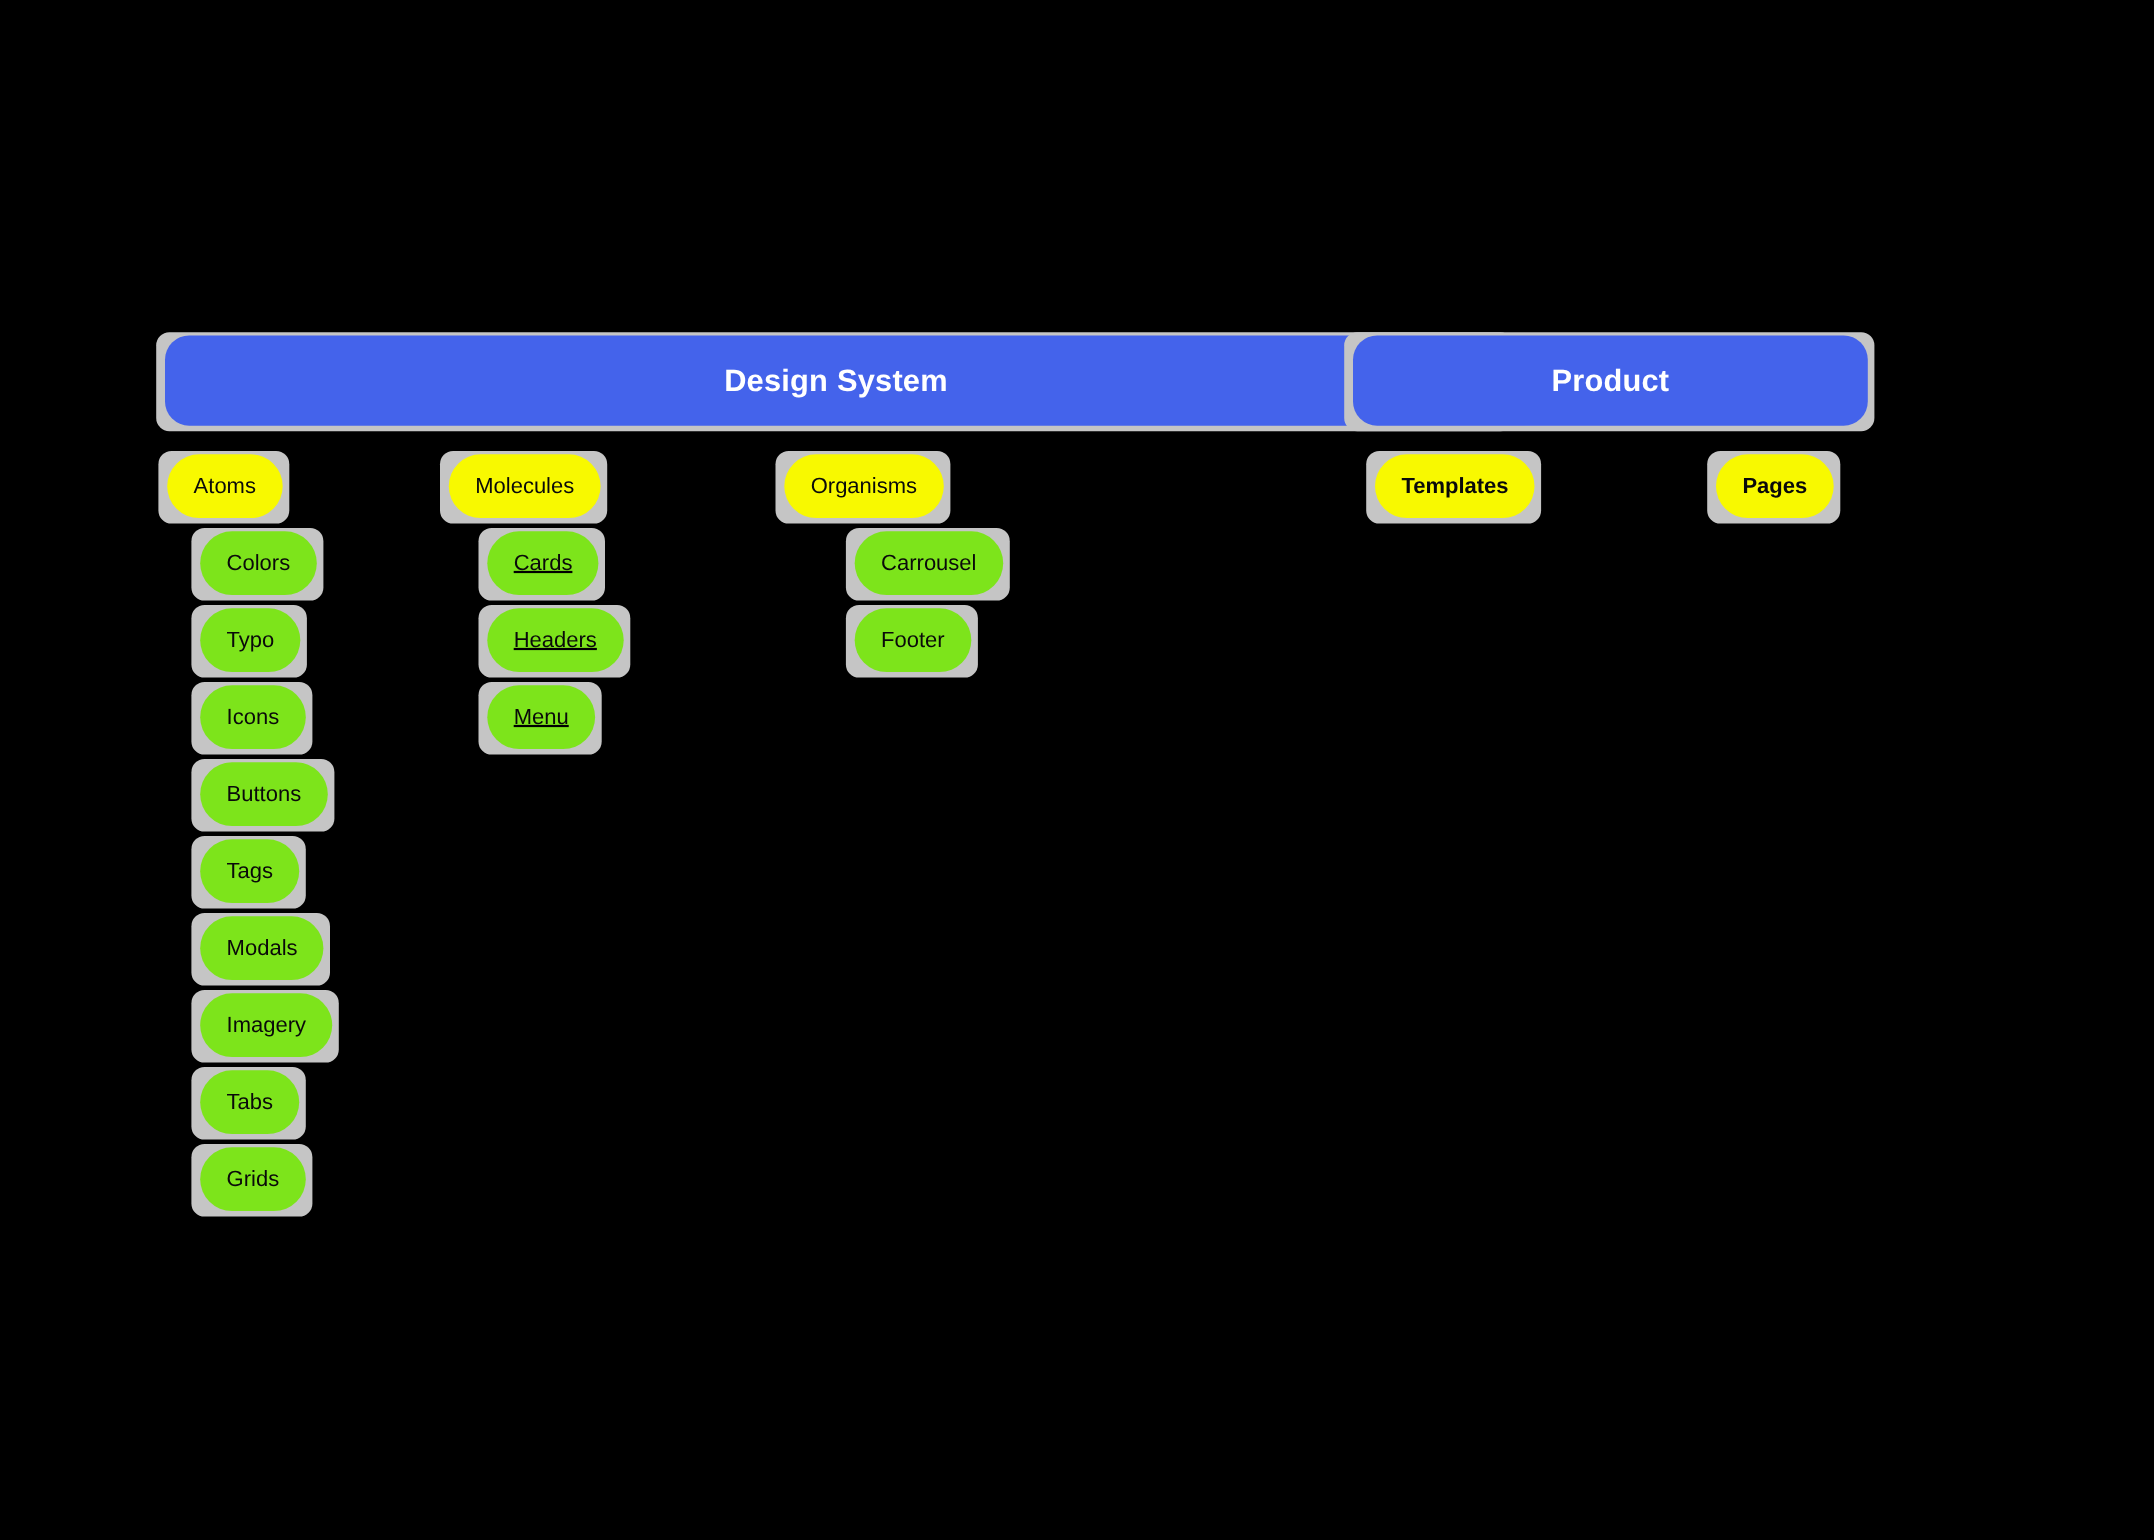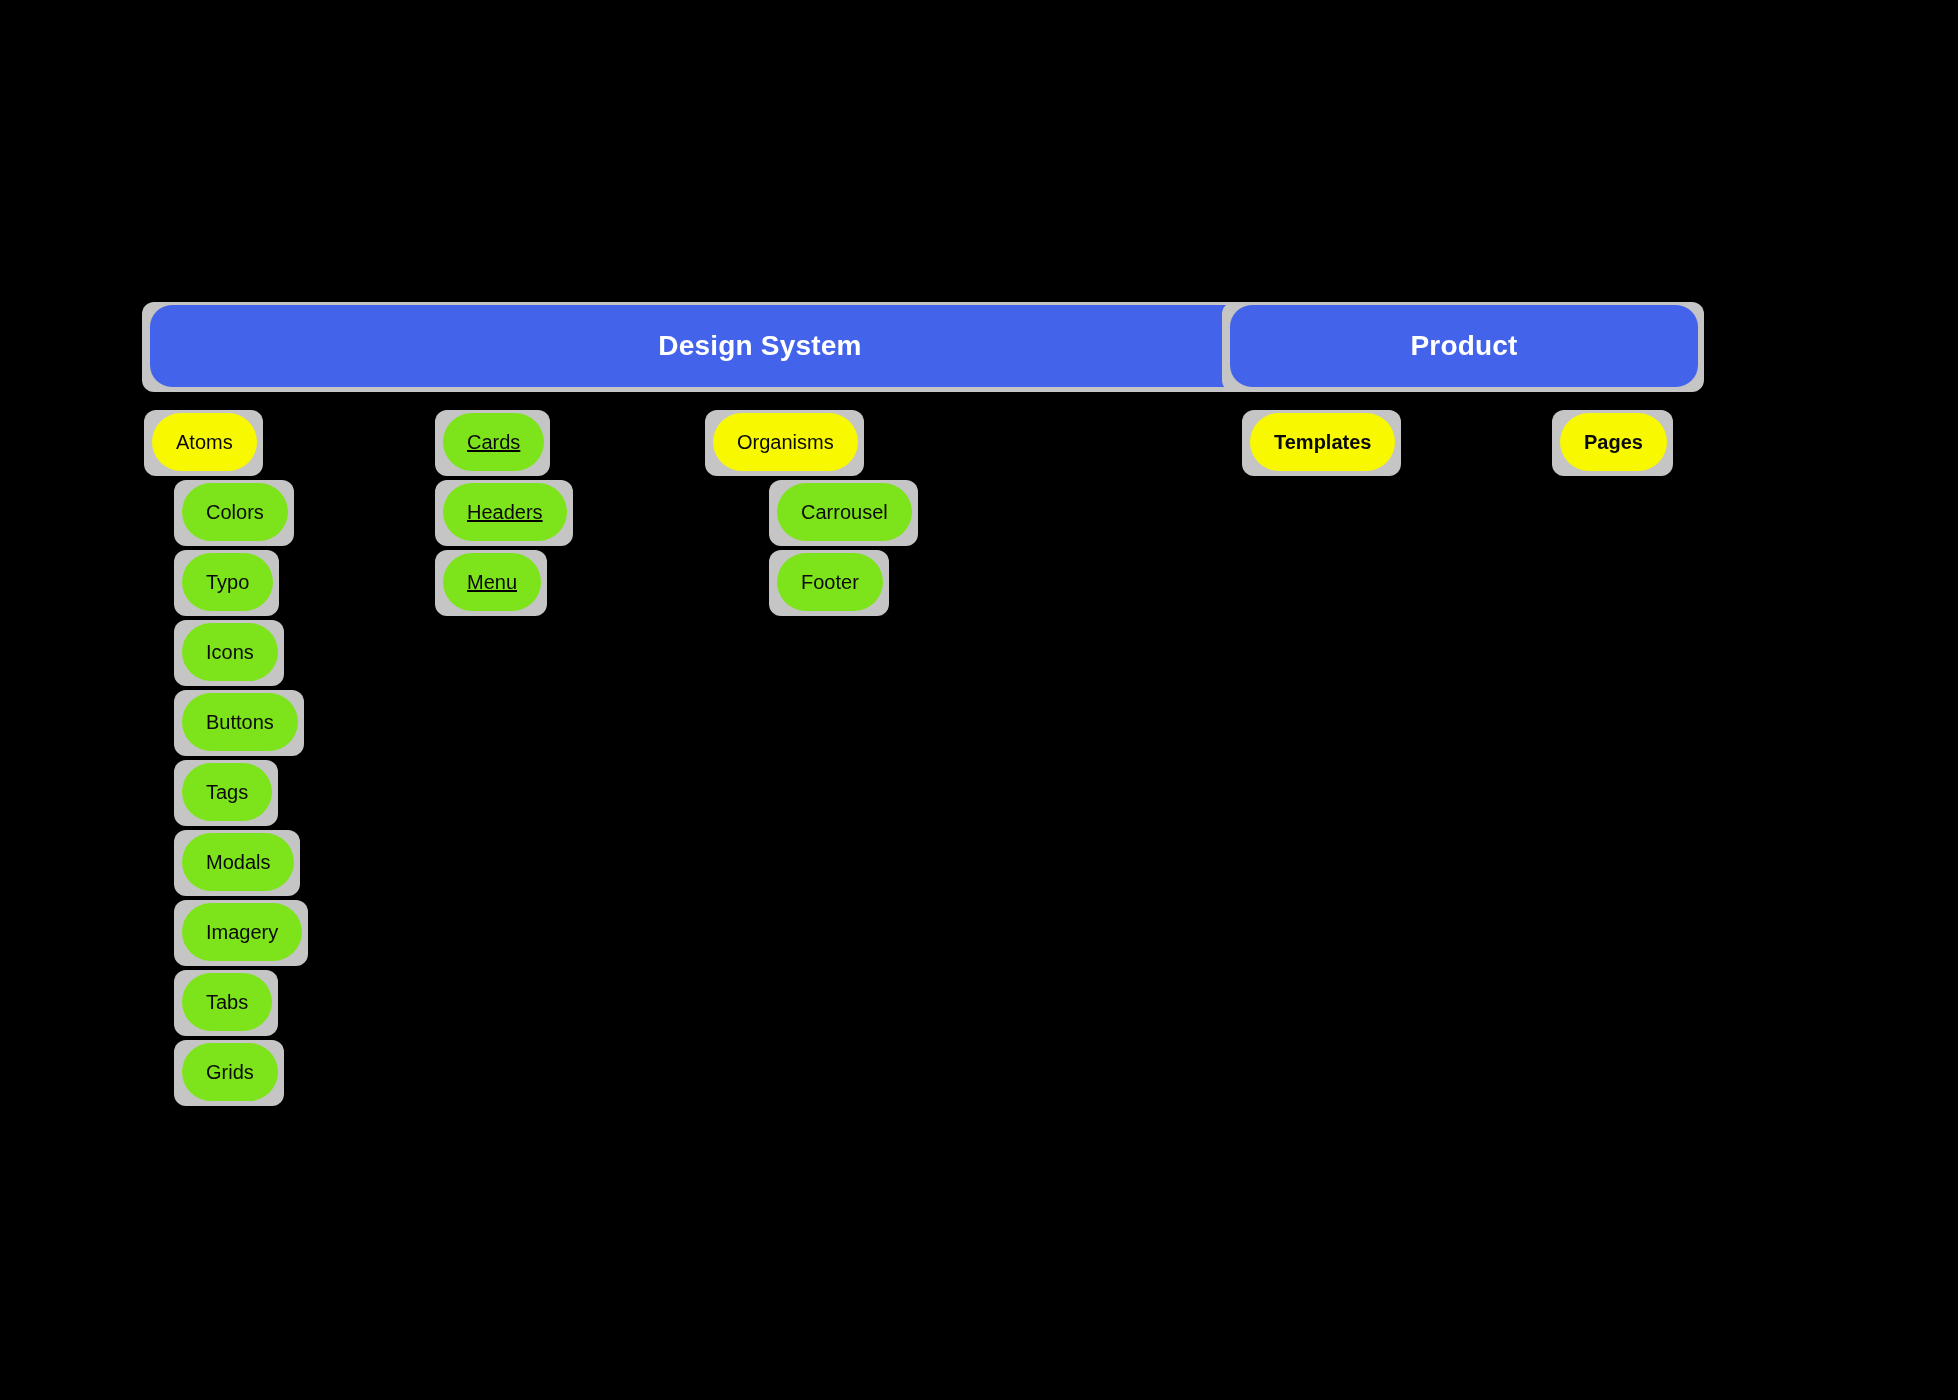--- a/index.html
+++ b/index.html
@@ -108,20 +108,23 @@
     </div>
     <div class="halo child">
       <div class="pill level2">Tabs</div>
     </div>
     <div class="halo child">
       <div class="pill level2">Grids</div>
     </div>
   </div>
 
   <div class="col" id="col-molecules">
+    <div class="halo">
+      <div class="pill level1">Molecules</div>
+    </div>
     <div class="halo child">
       <div class="pill level2">Cards</div>
     </div>
     <div class="halo child">
       <div class="pill level2">Headers</div>
     </div>
     <div class="halo child">
       <div class="pill level2">Menu</div>
     </div>
   </div>

